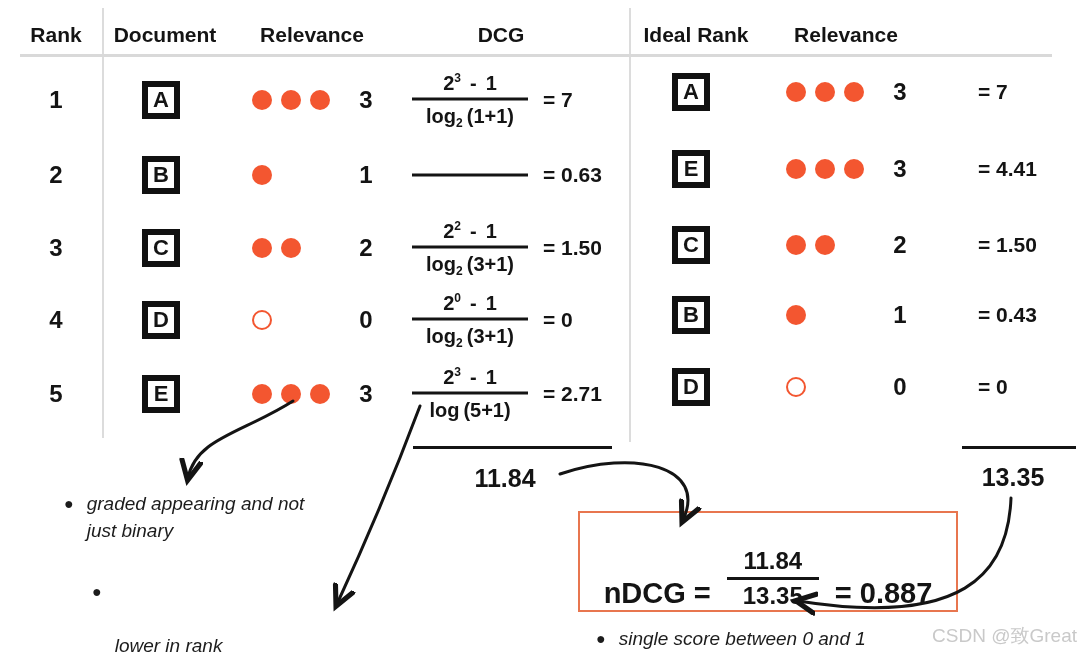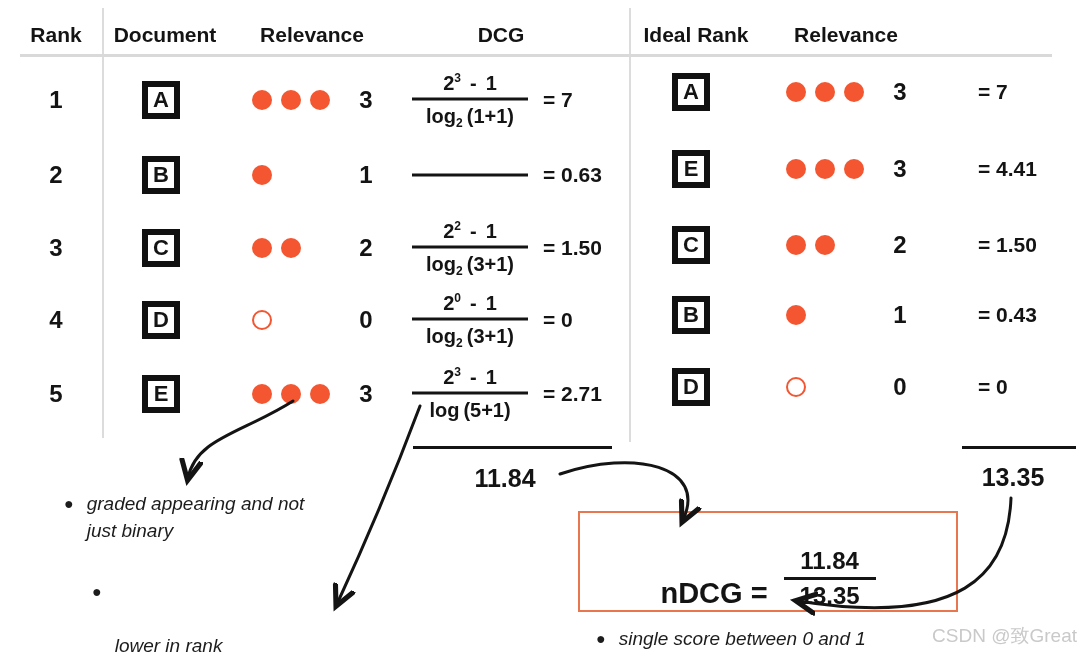--- a/index.html
+++ b/index.html
@@ -177,20 +177,21 @@
   <div class="sumval" style="left:455px;top:464px;width:100px">11.84</div>
   <div class="sumval" style="left:963px;top:463px;width:100px">13.35</div>
 
   <div id="ndcg-box" style="border-color: rgb(232, 118, 79);">
     <span class="lbl">nDCG =</span>
     <span class="nfrac">
       <div class="n">11.84</div>
       <div class="b"></div>
       <div class="d">13.35</div>
     </span>
+    <span class="lbl">= 0.887</span>
   </div>
 
   <div class="note" style="left:64px;top:490px">
     <span class="bullet">●</span>
     <span>
       <span>graded appearing and not</span><br>
       <span>just binary</span>
     </span>
   </div>
   <div class="note" style="left:92px;top:578px">

